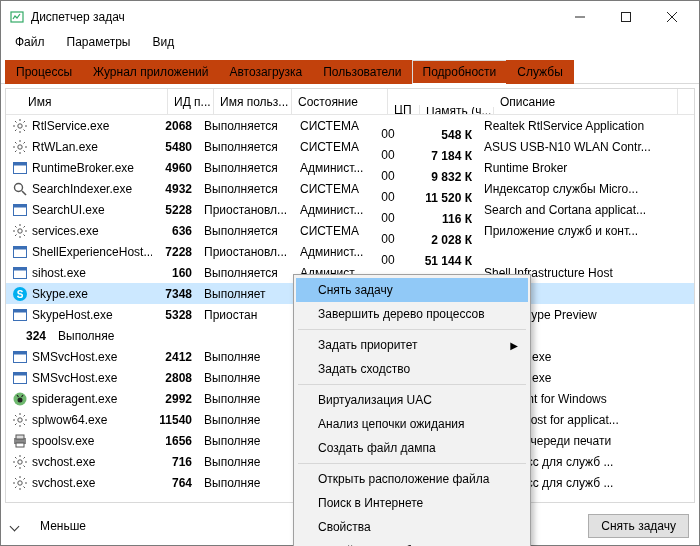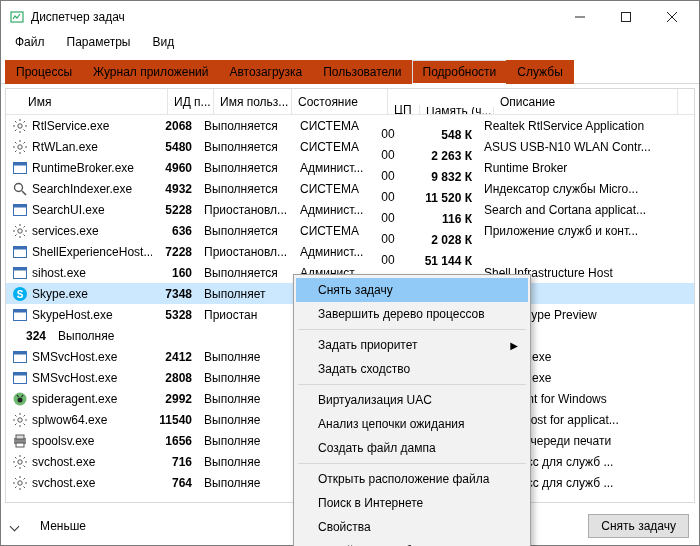--- a/index.html
+++ b/index.html
@@ -127,21 +127,21 @@
                 <circle cx="8" cy="8" r="2.2" fill="none" stroke="#555"></circle>
                 <path d="M8 1v2M8 13v2M1 8h2M13 8h2M3 3l1.5 1.5M11.5 11.5L13 13M13 3l-1.5 1.5M4.5 11.5L3 13" stroke="#555"></path>
               </svg>
             </span>
             <span>RtWLan.exe</span>
           </div>
           <div class="c w-pid num">5480</div>
           <div class="c w-stat">Выполняется</div>
           <div class="c w-user">СИСТЕМА</div>
           <div class="c w-cpu">00</div>
-          <div class="c w-mem num">2 263 К</div>
+          <div class="c w-mem num">7 184 К</div>
           <div class="c w-desc">ASUS USB-N10 WLAN Contr...</div>
         </div>
         <div class="row">
           <div class="c w-name c-name">
             <span class="proc-icon">
               <svg viewBox="0 0 16 16">
                 <rect x="1.5" y="2.5" width="13" height="11" fill="none" stroke="#3b6fb6"></rect>
                 <rect x="1.5" y="2.5" width="13" height="3" fill="#3b6fb6"></rect>
               </svg>
             </span>

